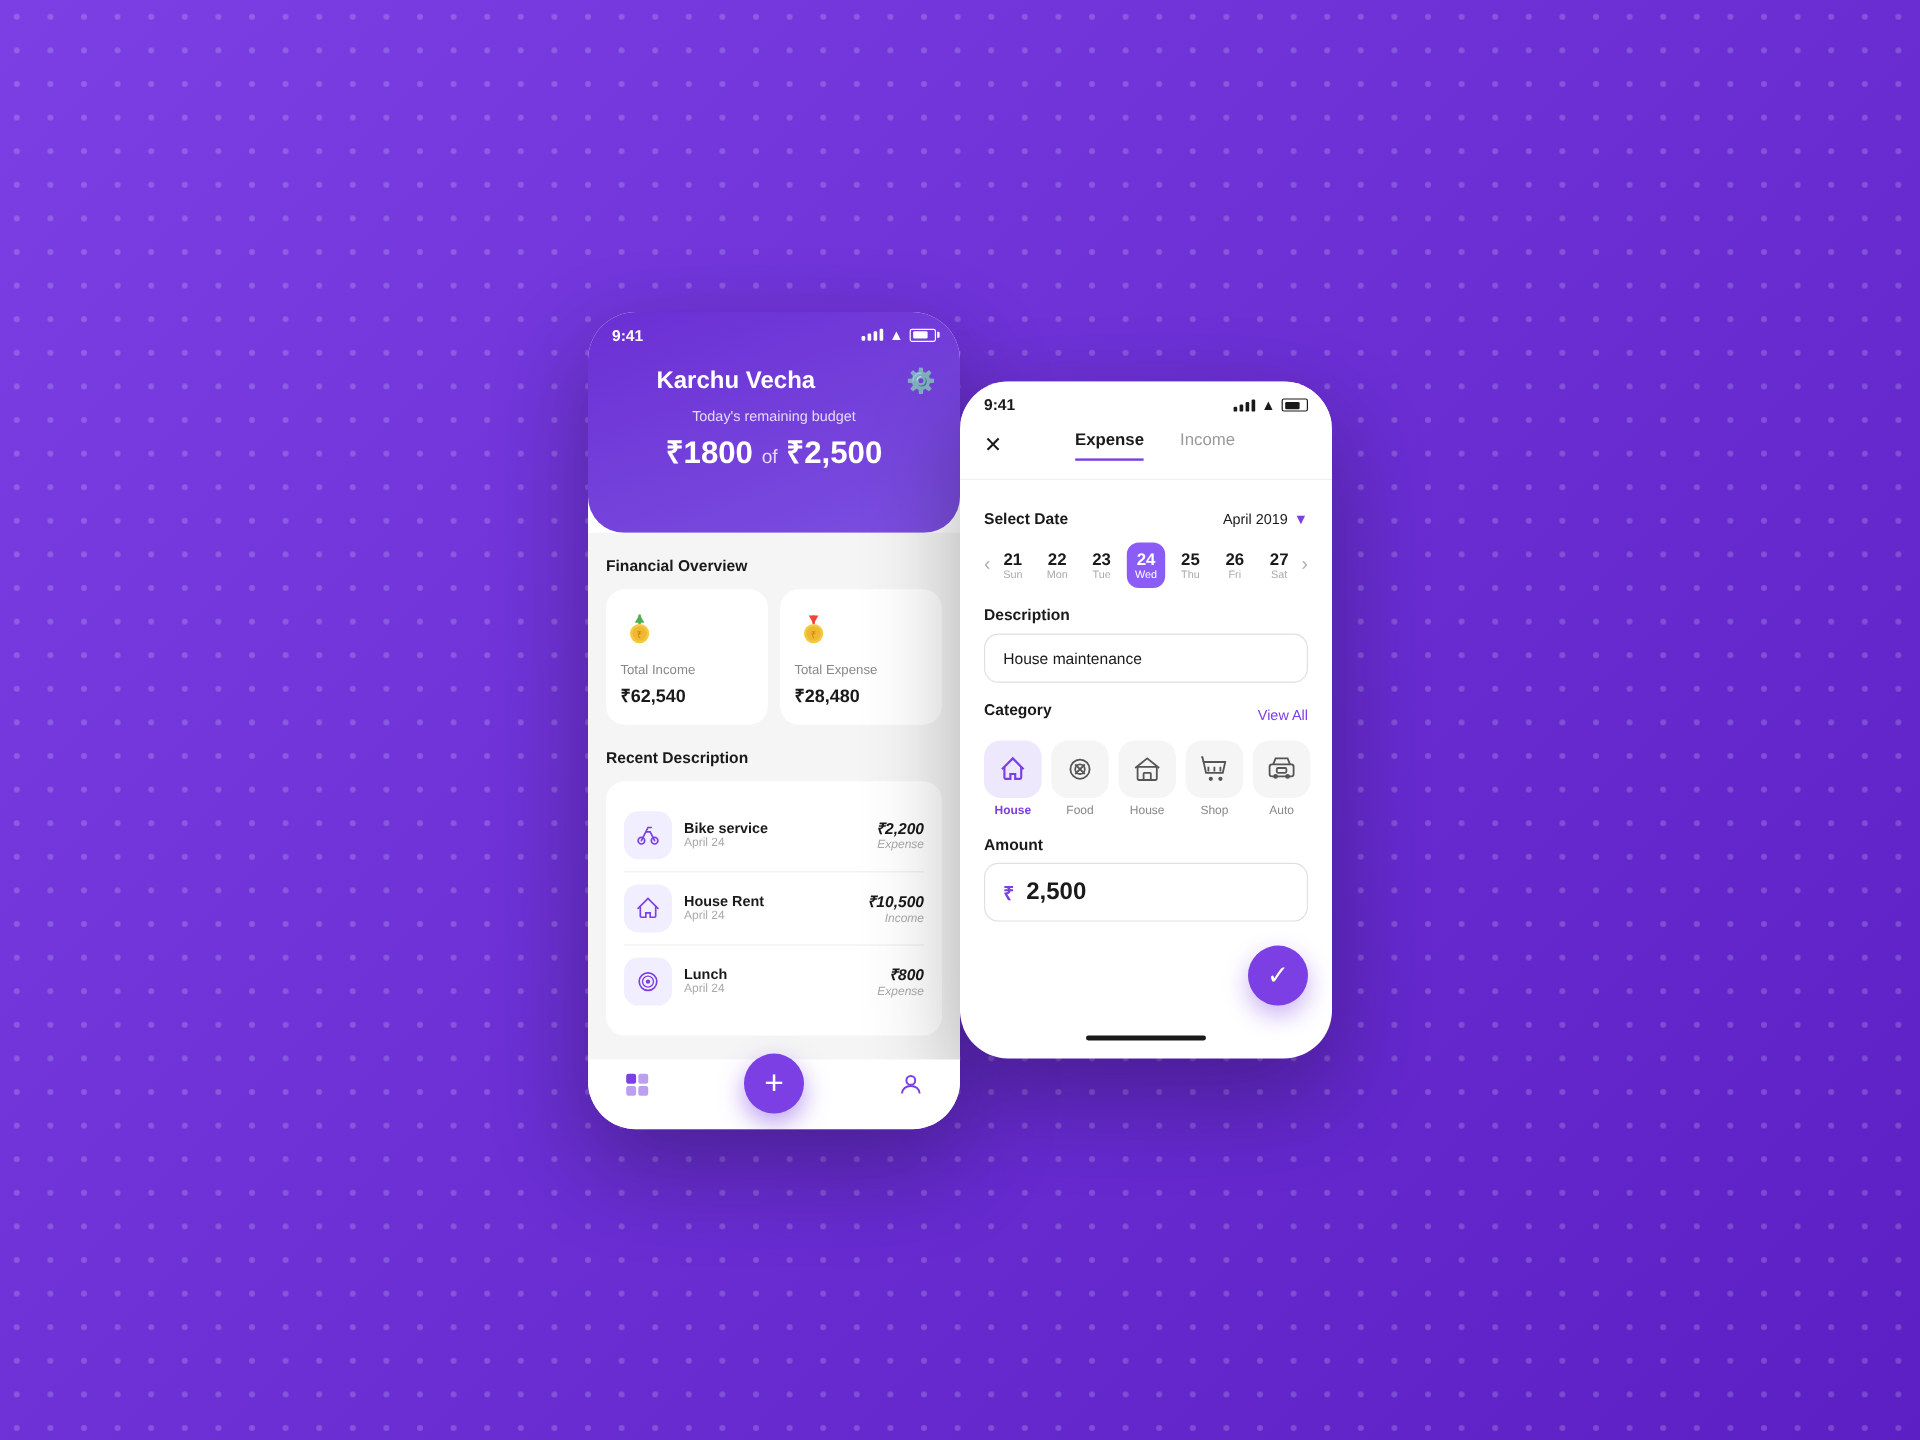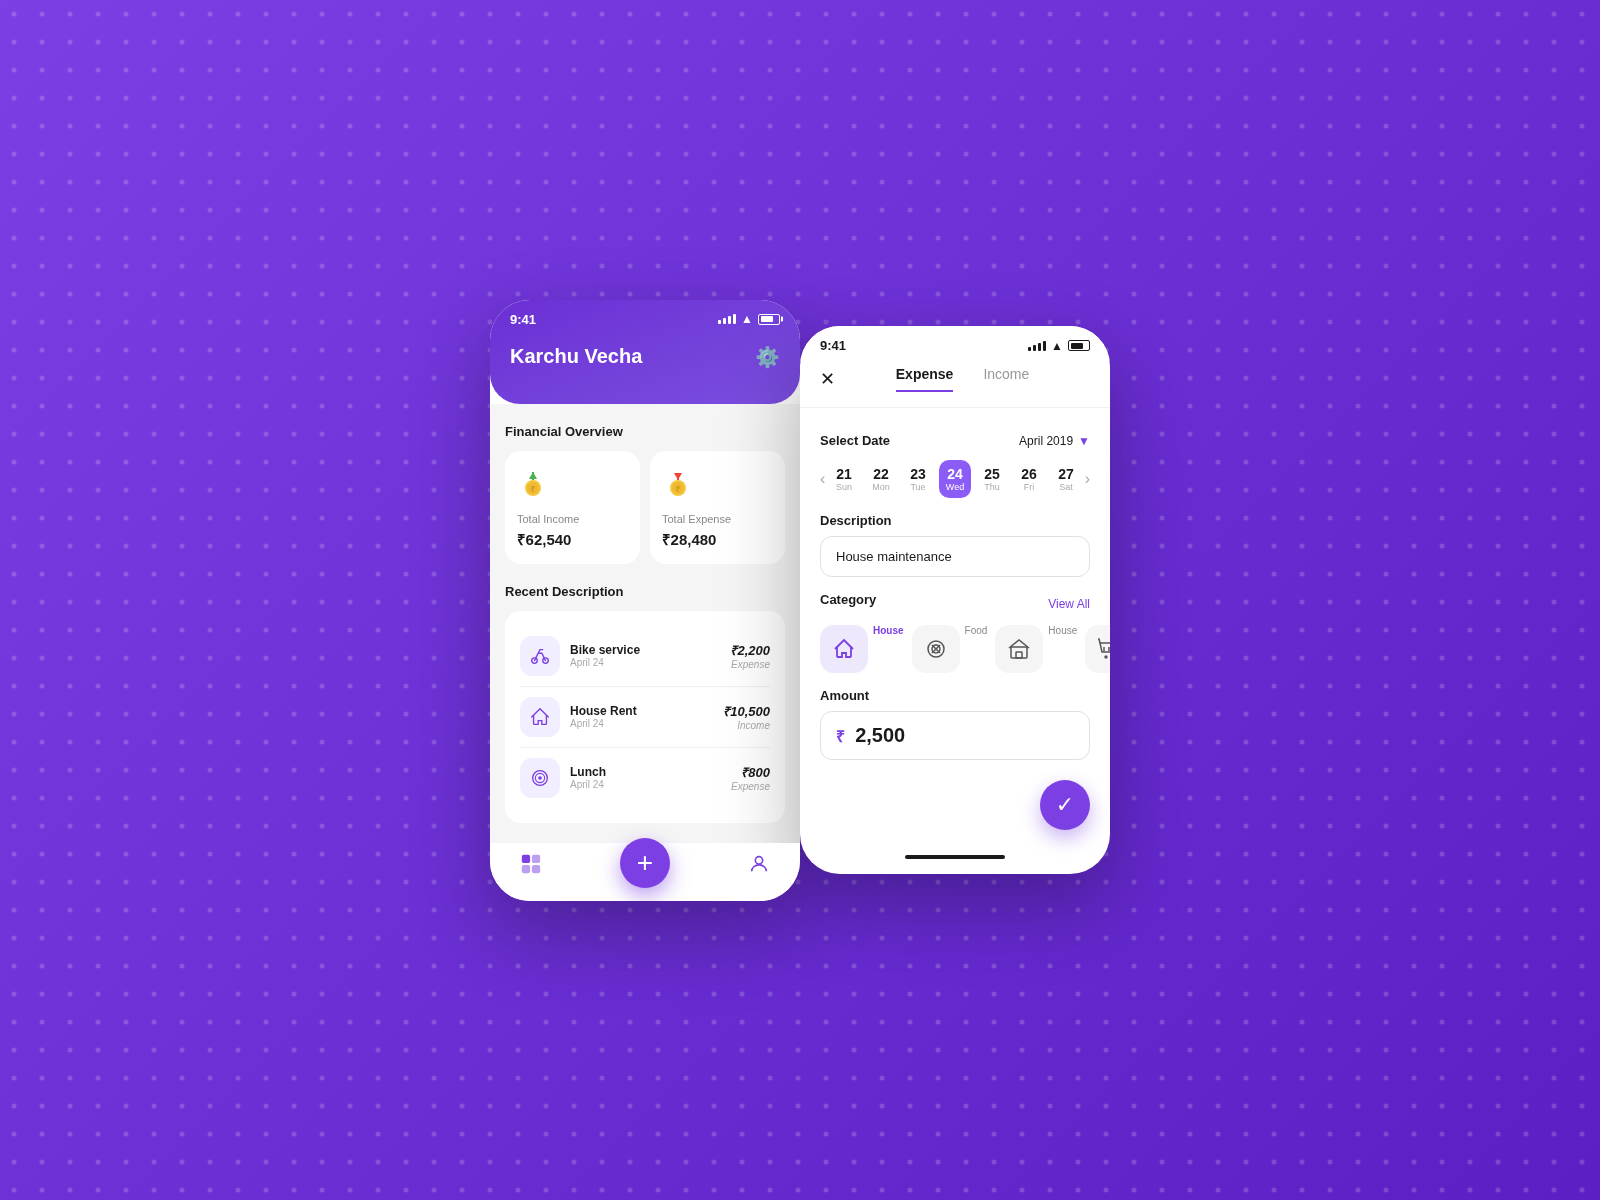--- a/index.html
+++ b/index.html
@@ -108,20 +108,21 @@
       width: 75%;
       height: 100%;
       border-radius: 1px;
     }
 
     .phone1-title-row {
       display: flex;
       justify-content: space-between;
       align-items: center;
       padding: 10px 20px 5px;
+      margin-left: 37px;
     }
 
     .app-title {
       color: white;
       font-size: 20px;
       font-weight: 700;
     }
 
     .gear-icon {
       color: white;
@@ -455,21 +456,22 @@
     }
 
     .categories {
       display: flex;
       gap: 8px;
       margin-bottom: 15px;
     }
 
     .category-item {
       display: flex;
-      flex-direction: row;
+      flex-direction: column;
+      align-items: center;
       gap: 5px;
       cursor: pointer;
     }
 
     .category-icon-wrap {
       width: 48px;
       height: 48px;
       border-radius: 14px;
       background: #f5f5f5;
       display: flex;
@@ -582,20 +584,28 @@
             <div class="battery-fill"></div>
           </div>
         </div>
       </div>
 
       <div class="phone1-title-row">
         <span class="app-title">Karchu Vecha</span>
         <span class="gear-icon">⚙️</span>
       </div>
 
+      <div class="budget-section">
+        <div class="budget-label">Today's remaining budget</div>
+        <div class="budget-amount">
+          <span>₹1800</span>
+          <span class="of">of</span>
+          <span>₹2,500</span>
+        </div>
+      </div>
     </div>
 
     <div class="phone1-body">
 
       <div class="section-title">Financial Overview</div>
 
       <div class="overview-cards">
         <div class="overview-card">
           <span class="coin-icon">
             <svg width="32" height="32" viewBox="0 0 32 32">

